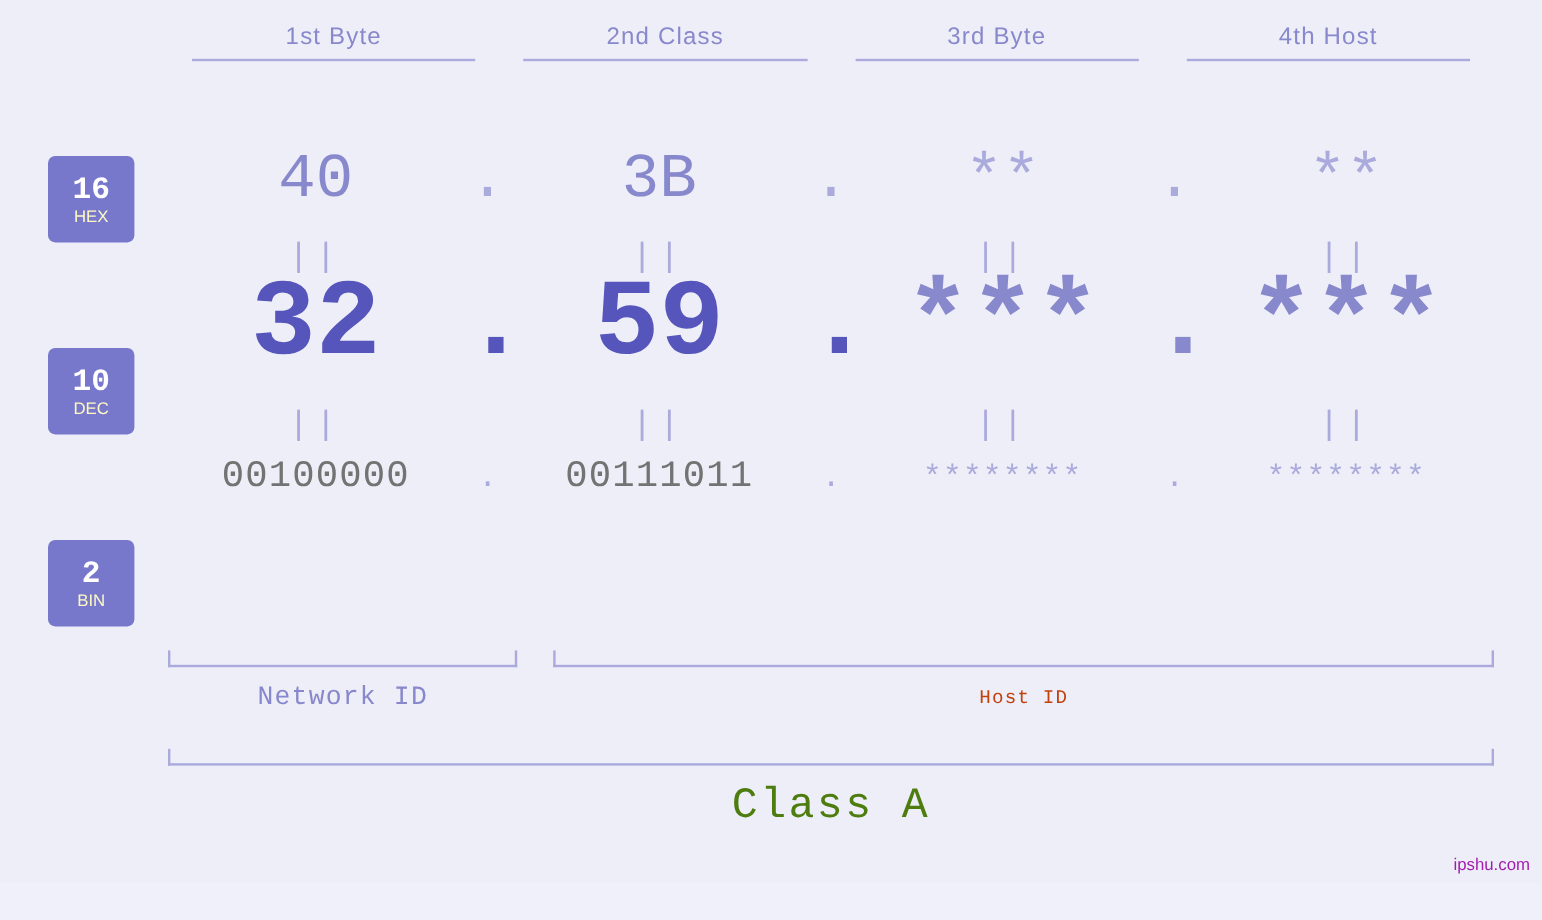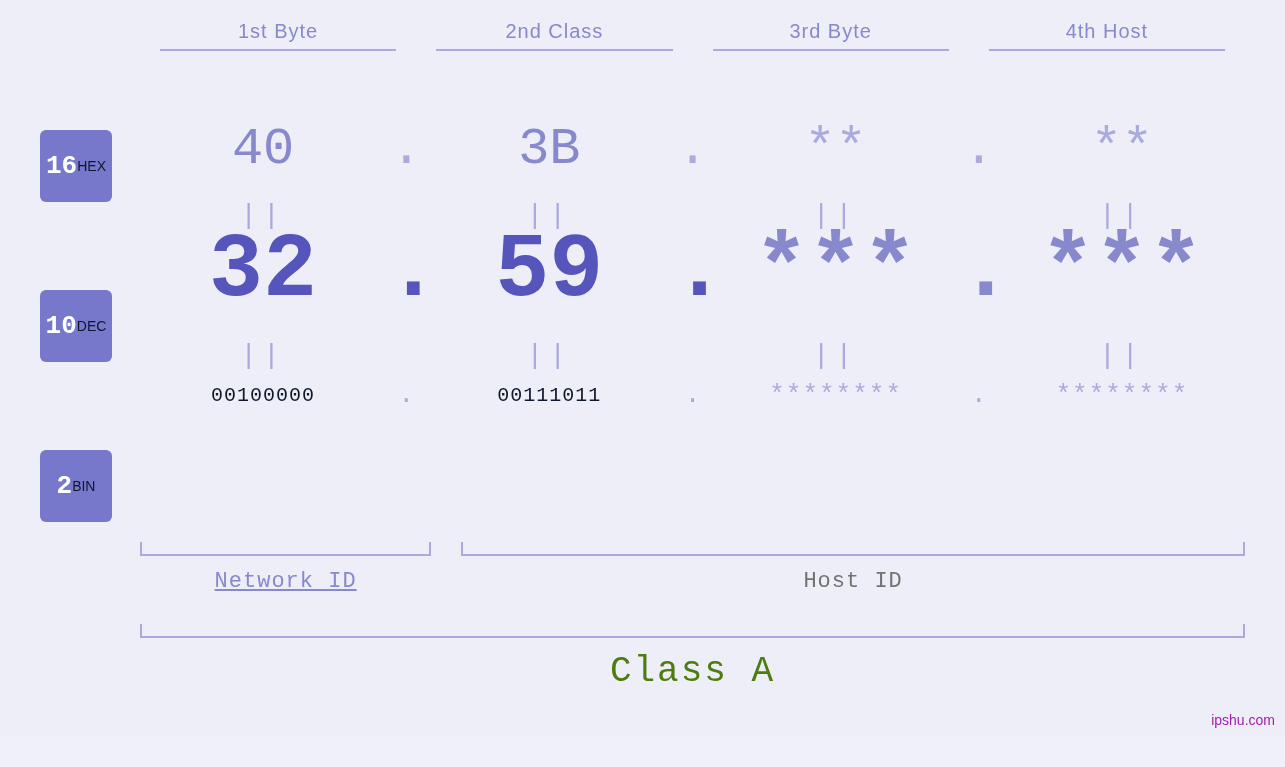--- a/index.html
+++ b/index.html
@@ -47,36 +47,36 @@
       background: #aaaadd;
       margin: 6px 20px 0 20px;
     }
 
     .badge {
       width: 72px;
       height: 72px;
       background: #7777cc;
       border-radius: 6px;
       display: flex;
-      flex-direction: row;
+      flex-direction: column;
       align-items: center;
       justify-content: center;
       margin-bottom: 0;
     }
 
     .badge-num {
       font-size: 26px;
       font-weight: bold;
       color: white;
       line-height: 1.1;
     }
 
     .badge-label {
       font-size: 14px;
-      color: #0f172a;
+      color: #fef9c3;
       font-family: Arial, sans-serif;
     }
 
     
     .data-grid {
       position: absolute;
       left: 140px;
       right: 40px;
       top: 100px;
       bottom: 80px;
@@ -131,22 +131,22 @@
 
     .dec-masked {
       font-size: 90px;
       color: #8888cc;
       font-family: 'Courier New', Courier, monospace;
       font-weight: bold;
     }
 
     
     .bin-value {
-      font-size: 20px;
-      color: #0f172a;
+      font-size: 31px;
+      color: #737373;
       font-family: 'Courier New', Courier, monospace;
       letter-spacing: 1px;
     }
 
     .bin-masked {
       font-size: 26px;
       color: #aaaadd;
       font-family: 'Courier New', Courier, monospace;
       letter-spacing: 1px;
     }
@@ -342,23 +342,23 @@
     <div style="position:absolute; bottom:100px; left:0; right:0; display:flex; align-items:flex-end;">
 
       <div style="width: calc(25% + 15px); border-bottom: 2px solid #aaaadd; border-left: 2px solid #aaaadd; border-right: 2px solid #aaaadd; height: 14px;"></div>
 
       <div style="width: 30px;"></div>
 
       <div style="flex:1; border-bottom: 2px solid #aaaadd; border-left: 2px solid #aaaadd; border-right: 2px solid #aaaadd; height: 14px;"></div>
     </div>
 
     <div style="position:absolute; bottom:62px; left:0; right:0; display:flex; align-items:center;">
-      <div style="width: calc(25% + 15px); text-align:center; font-size:22px; color:#8888cc; font-family:'Courier New',monospace; letter-spacing:1px;text-decoration:underline;">Network ID</div>
+      <div style="width: calc(25% + 15px); text-align:center; font-size:22px; color:#8888cc; font-family:'Courier New',monospace; letter-spacing:1px;">Network ID</div>
       <div style="width:30px;"></div>
-      <div style="flex:1; text-align:center; font-size:22px; color:#737373; font-family:'Courier New',monospace; letter-spacing:1px;">Host ID</div>
+      <div style="flex:1; text-align:center; font-size:16px; color:#c2410c; font-family:'Courier New',monospace; letter-spacing:1px;">Host ID</div>
     </div>
 
     <div style="position:absolute; bottom:18px; left:0; right:0;">
       <div style="border-bottom: 2px solid #aaaadd; border-left: 2px solid #aaaadd; border-right: 2px solid #aaaadd; height: 14px;"></div>
     </div>
 
     <div style="position:absolute; bottom:-36px; left:0; right:0; text-align:center;">
       <span style="font-size:36px; color:#4d7c0f; font-family:'Courier New',monospace; letter-spacing:2px;">Class A</span>
     </div>
 

